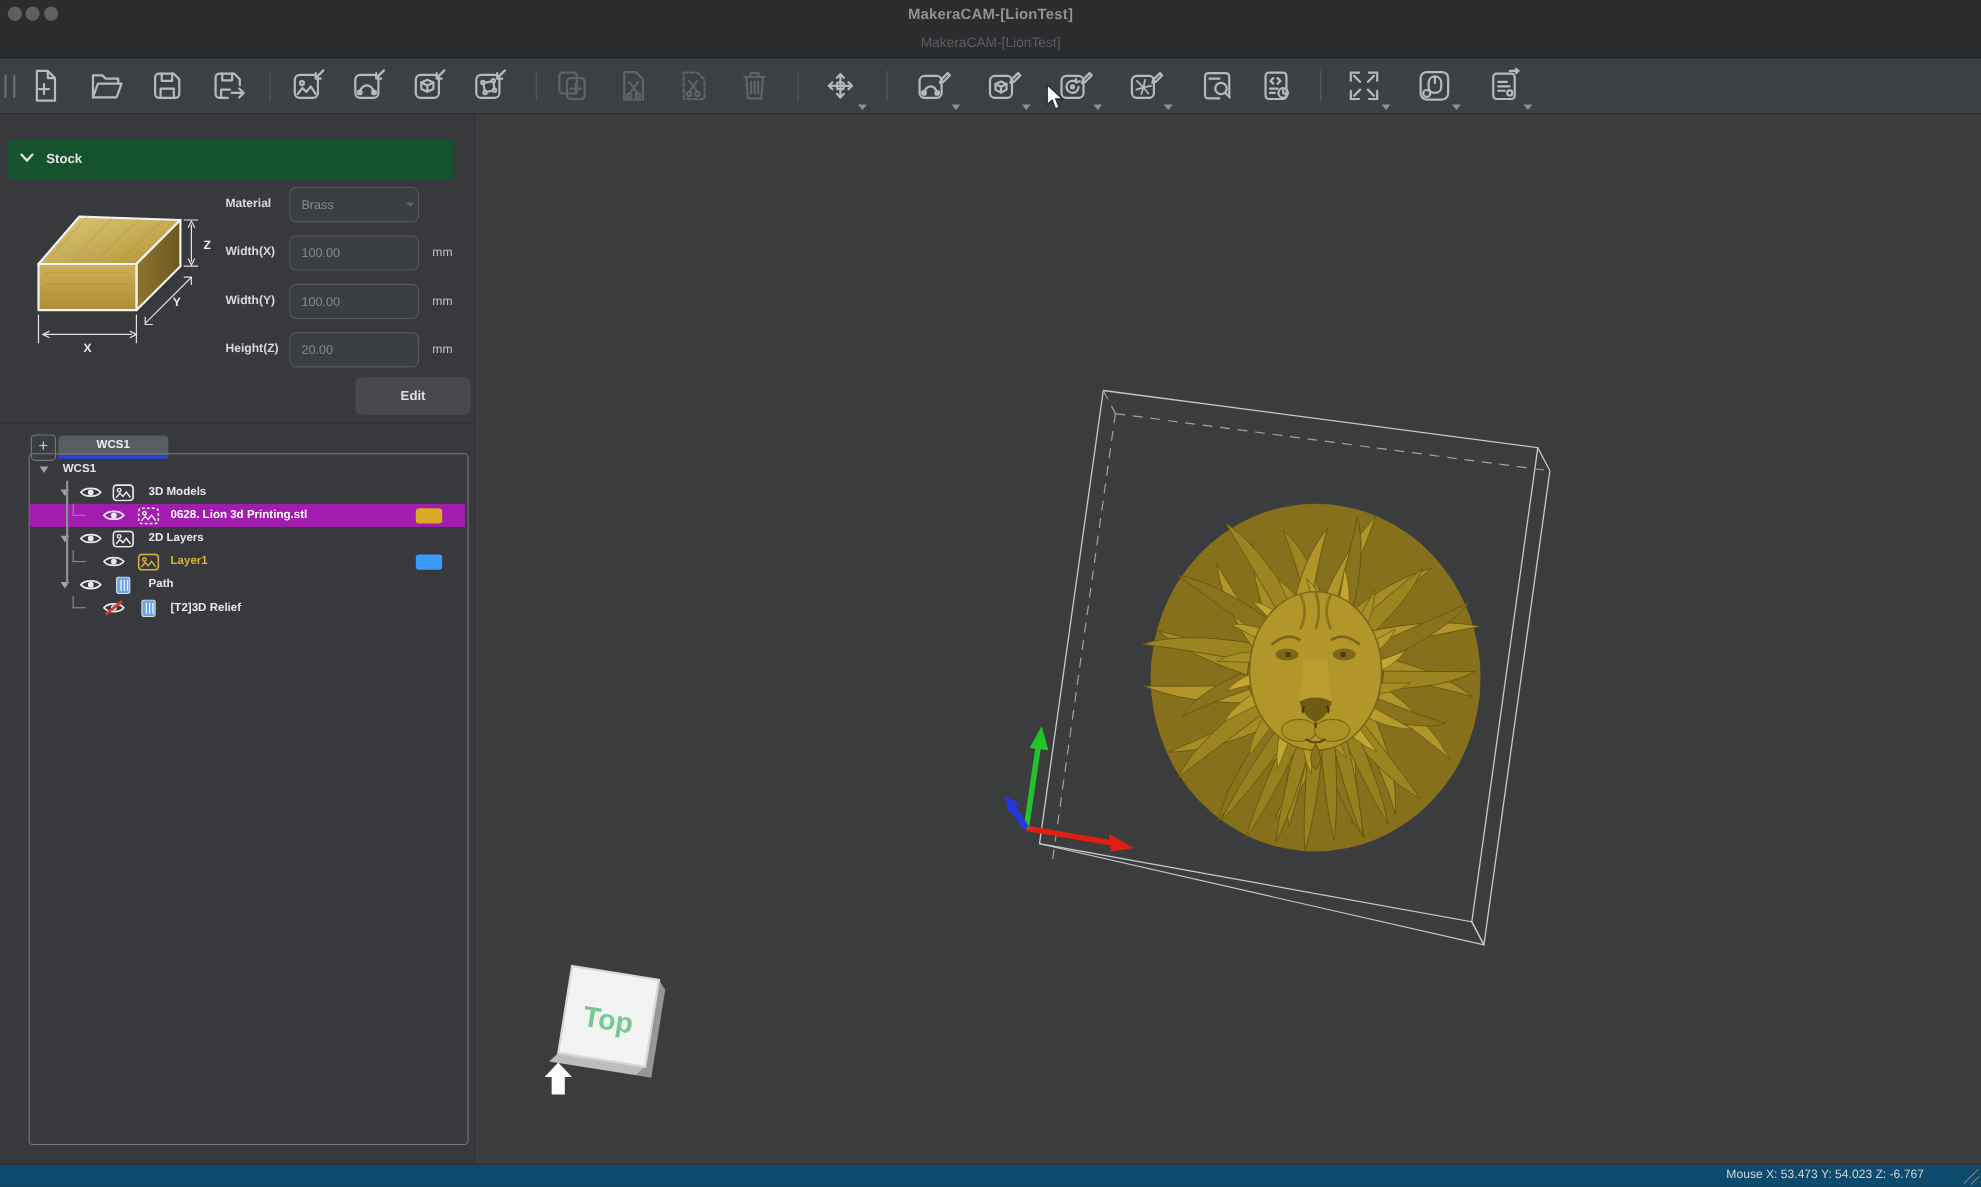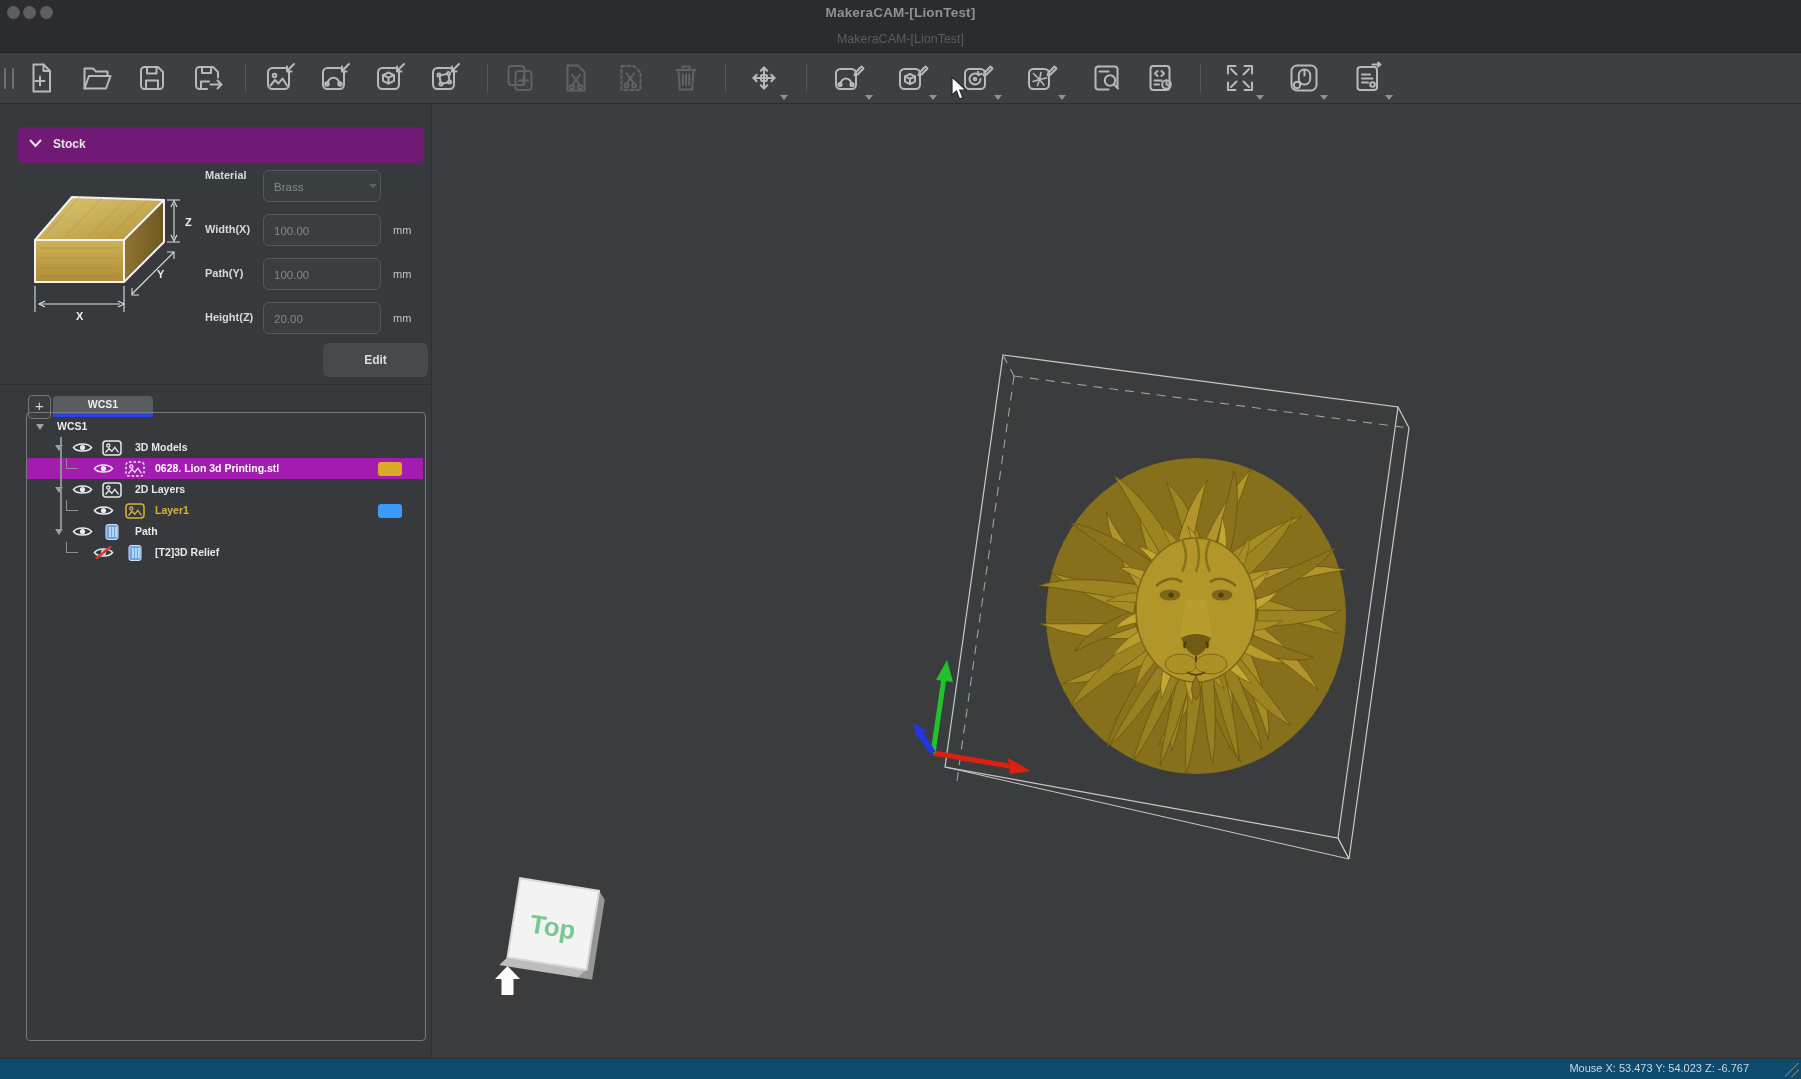--- a/index.html
+++ b/index.html
@@ -16,21 +16,21 @@
   
   .toolbar{position:absolute;left:0;top:53px;right:0;height:50px;background:#3c4043;border-bottom:1px solid #2b2c2e}
   .tbtn{position:absolute;top:3px;width:44px;height:44px;border-radius:6px;color:#b6babd}
   .tbtn svg{position:absolute;left:5px;top:5px;stroke:currentColor;fill:none;stroke-width:2;stroke-linecap:round;stroke-linejoin:round}
   .tbtn.disabled{color:#5e6368}
   .dd{position:absolute;right:-2px;bottom:0;width:0;height:0;border-left:4px solid transparent;border-right:4px solid transparent;border-top:5px solid #8e9295}
   .tsep{position:absolute;top:11px;width:1px;height:28px;background:#55585c}
   .thandle{position:absolute;left:4px;top:15px;width:6px;height:21px;border-left:2px solid #6b6e72;border-right:2px solid #6b6e72}
   
   .panel{position:absolute;left:0;top:104px;width:431px;bottom:20px;background:#37393c;border-right:1px solid #2e2f31}
-  .sechead{position:absolute;left:18px;top:23px;width:406px;height:36px;background:#701a75;border-radius:5px;color:#e3e5e7}
+  .sechead{position:absolute;left:7px;top:23px;width:406px;height:36px;background:#14532d;border-radius:5px;color:#e3e5e7}
   .sechead .chev{position:absolute;left:11px;top:12px}
   .sechead .lab{position:absolute;left:35px;top:10px;font-size:12px;font-weight:700}
   .flabel{position:absolute;left:205px;width:60px;font-size:11px;font-weight:700;color:#d7d9db}
   .ffield{position:absolute;left:263px;width:118px;height:32px;background:#3b3e41;border:1px solid #56595d;border-radius:6px;
           color:#84888c;font-size:11.5px;line-height:32px;padding-left:10px;box-sizing:border-box}
   .funit{position:absolute;left:393px;font-size:11px;color:#c2c4c6}
   .fchev{position:absolute;right:7px;top:13px;width:0;height:0;border-left:4px solid transparent;border-right:4px solid transparent;border-top:4px solid #5e6266}
   .editbtn{position:absolute;left:323px;top:239px;width:105px;height:34px;background:#47494d;border:none;border-radius:6px;
            color:#dcdee0;font-size:12px;font-weight:700;font-family:"Liberation Sans",sans-serif}
   .addtab{position:absolute;left:28px;top:291px;width:21px;height:22px;background:#3b3e41;border:1px solid #75787b;border-radius:4px;color:#cfd2d4;
@@ -308,27 +308,27 @@
 
     <g stroke="#dfe1e3" stroke-width="1.1" fill="none">
       <path d="M9 122v26M98 122v26"></path>
       <path d="M13 140h81"></path>
         <path d="M19 137l-6 3 6 3M92 137l6 3-6 3"></path>
     </g>
     <text x="50" y="156" fill="#eceef0" font-size="11" font-weight="700">X</text>
   </svg>
 
   <div id="stock-form">
-      <div class="flabel" style="top:65px">Material</div>
+      <div class="flabel" style="top:75px">Material</div>
       <div class="ffield" style="top:66px">Brass</div>
       <div class="fchev" style="top:80px;left:369px"></div>
       <div class="flabel" style="top:119px">Width(X)</div>
       <div class="ffield" style="top:110px">100.00</div>
       <div class="funit" style="top:120px">mm</div>
-      <div class="flabel" style="top:163px">Path(Y)</div>
+      <div class="flabel" style="top:163px">Width(Y)</div>
       <div class="ffield" style="top:154px">100.00</div>
       <div class="funit" style="top:164px">mm</div>
       <div class="flabel" style="top:207px">Height(Z)</div>
       <div class="ffield" style="top:198px">20.00</div>
       <div class="funit" style="top:208px">mm</div>
     </div>
 
   <button class="editbtn">Edit</button>
 
   <div style="position:absolute;left:0;right:0;top:280px;height:1px;background:#2e2f31"></div>

